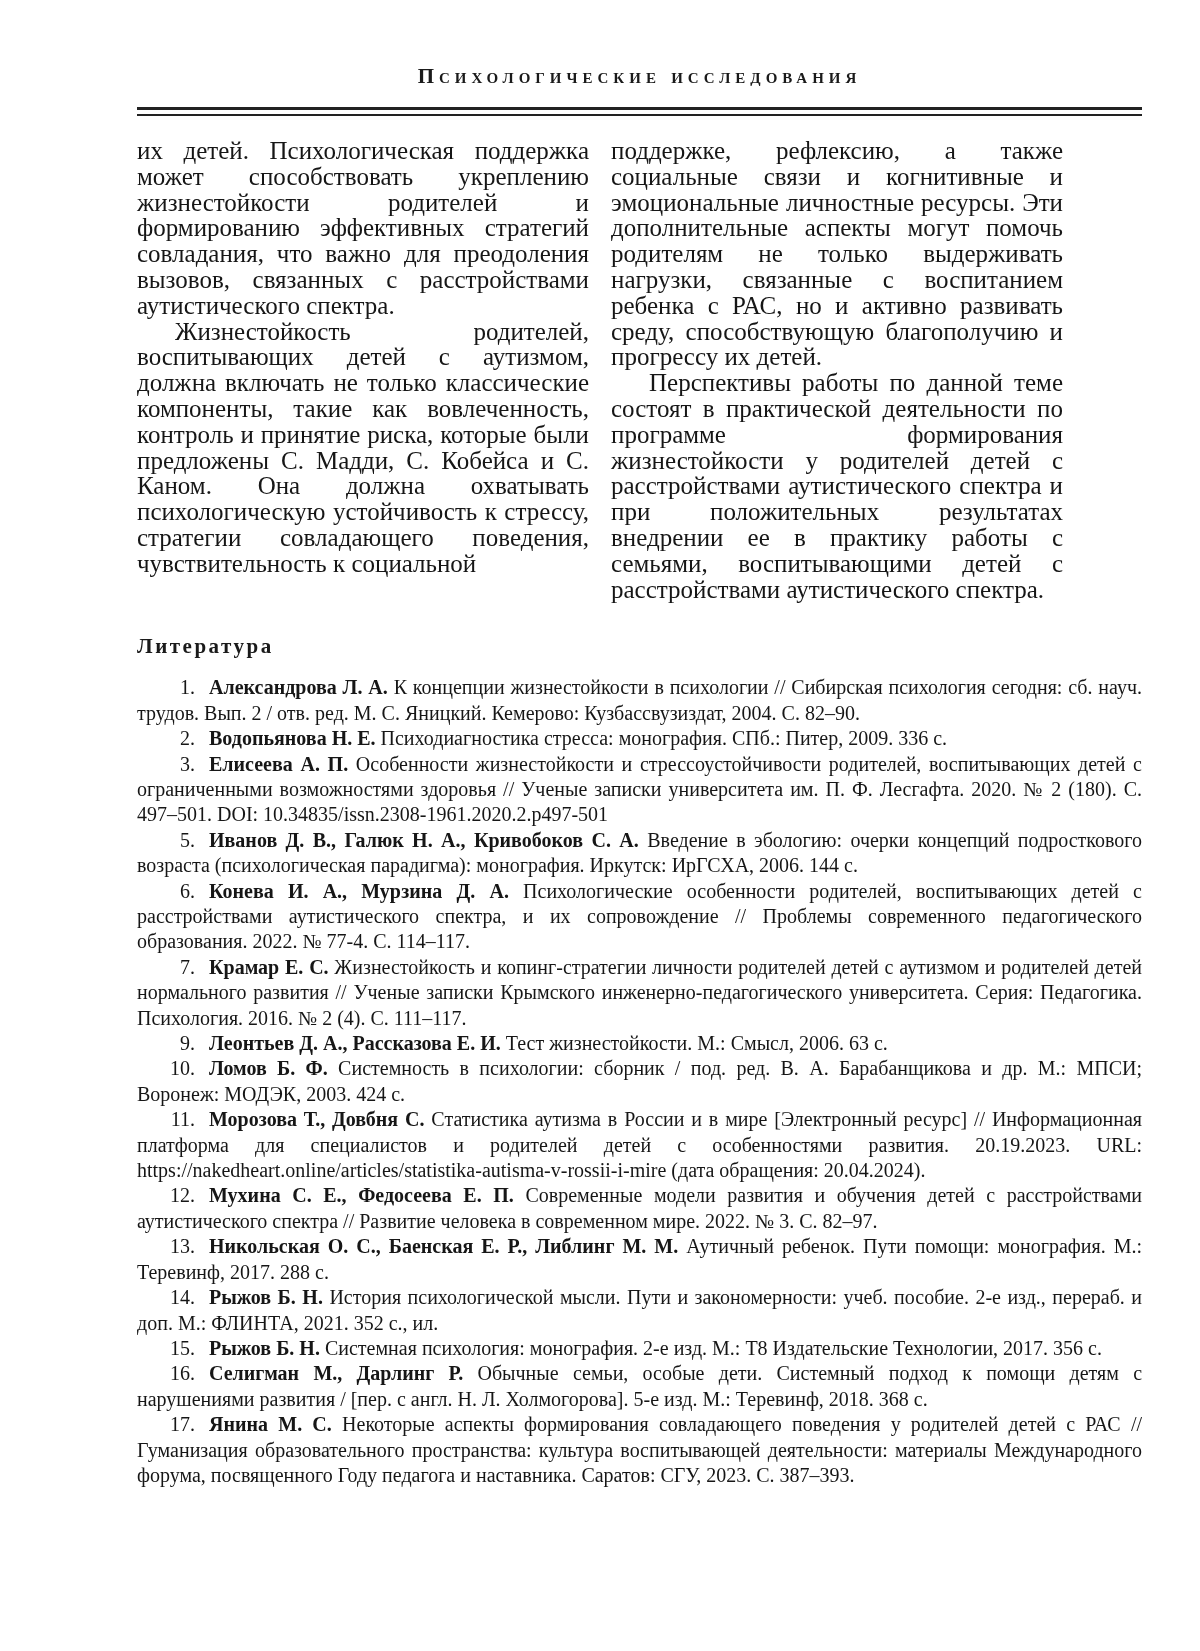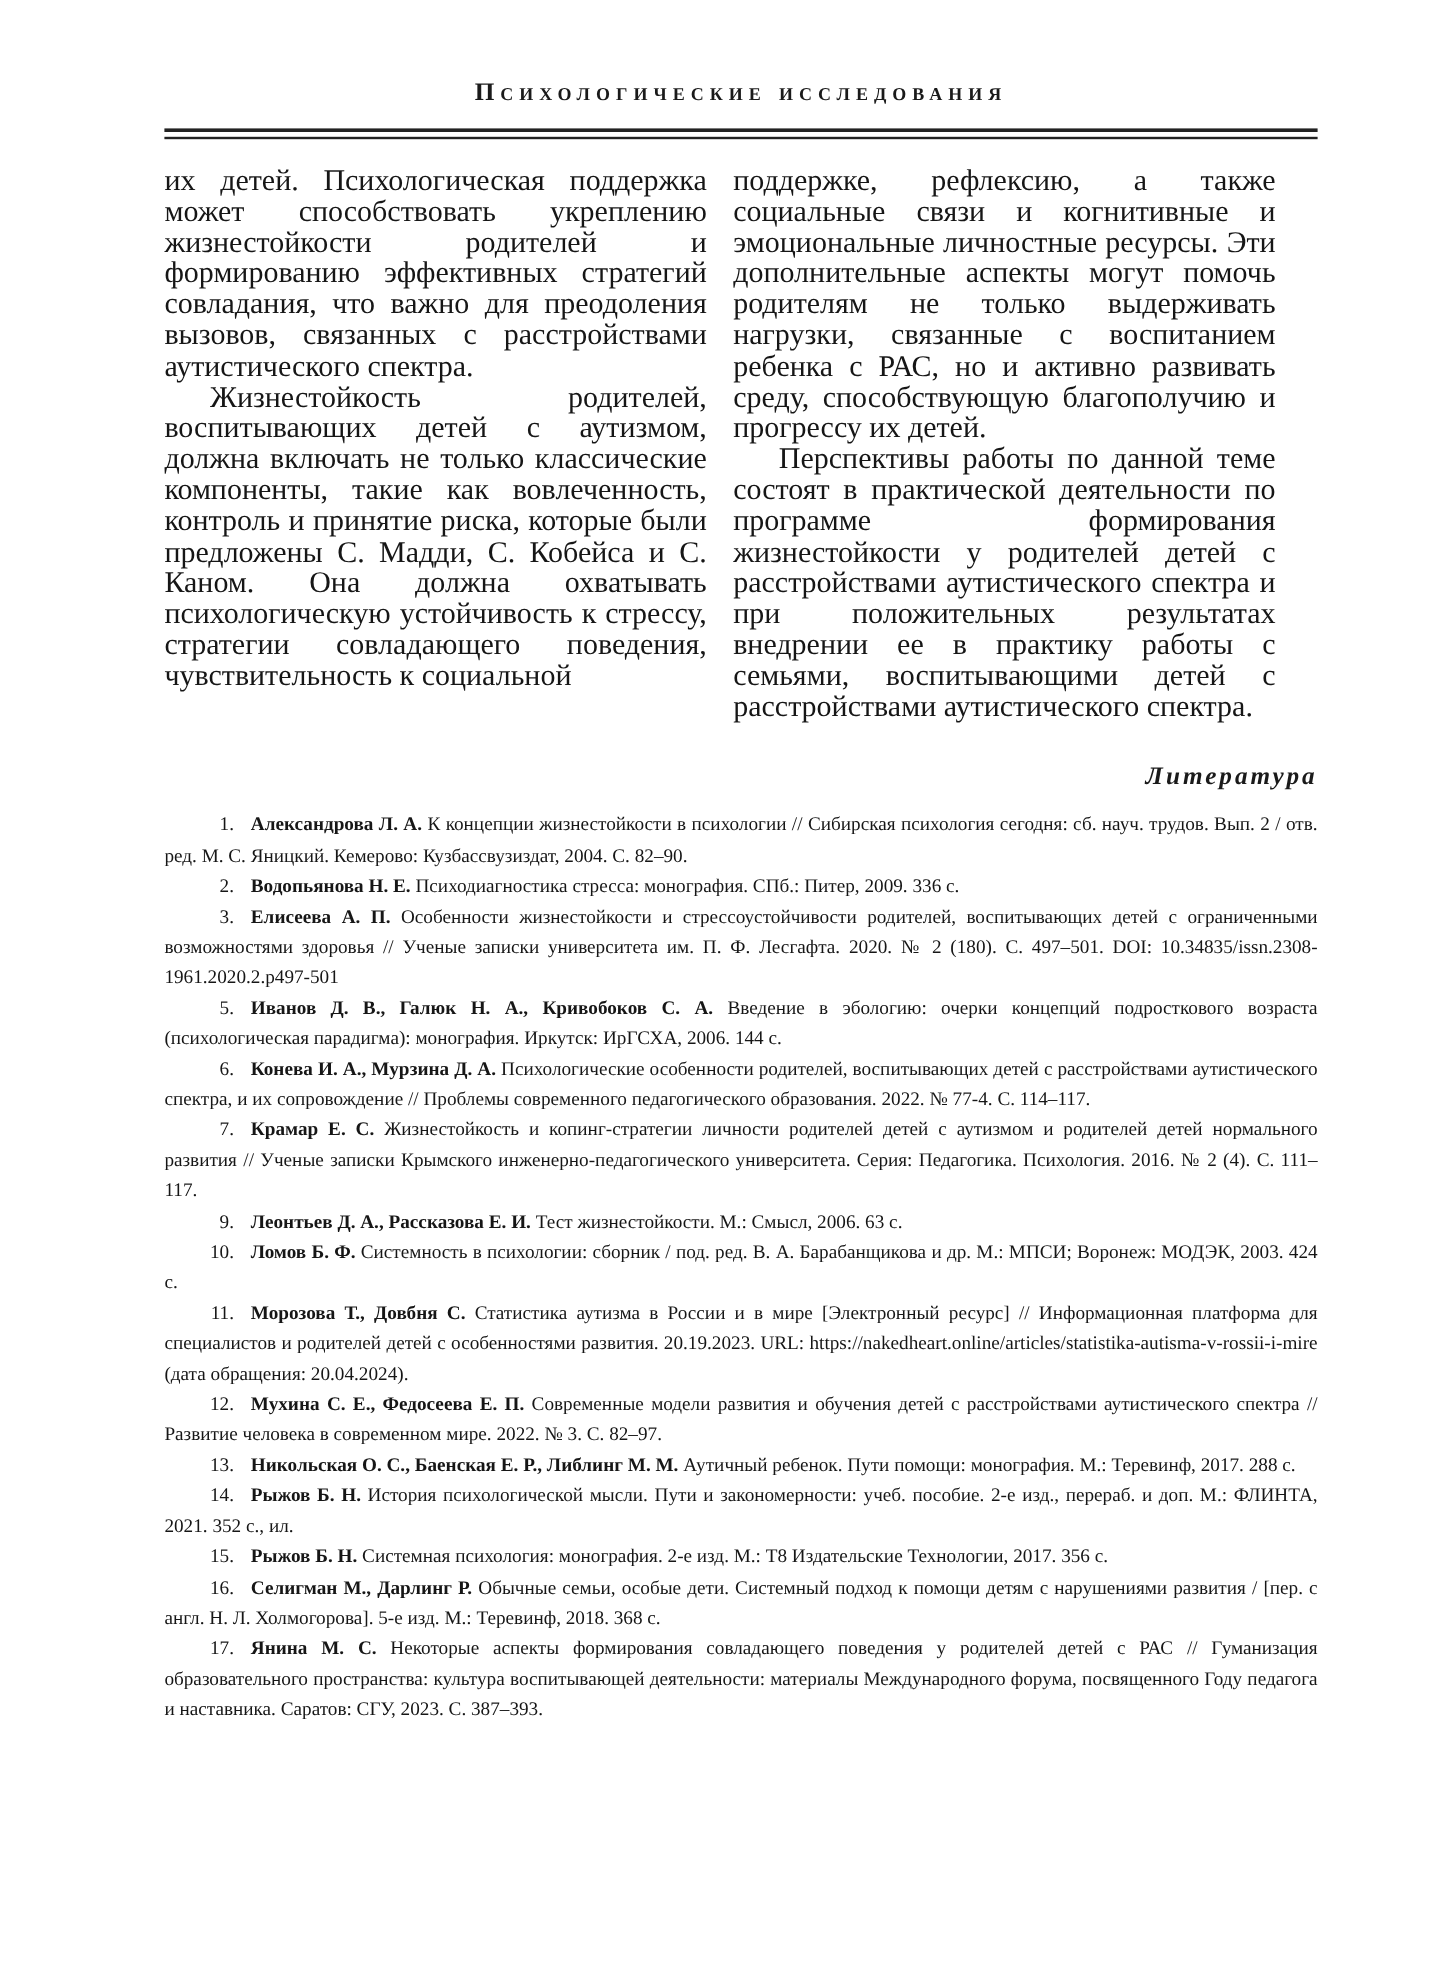--- a/index.html
+++ b/index.html
@@ -11,21 +11,21 @@
     width: 1200px;
     height: 1651px;
     overflow: hidden;
     font-family: "Liberation Serif", serif;
     color: #161616;
   }
   .page {
     box-sizing: border-box;
     width: 1200px;
     height: 1651px;
-    padding: 64px 102px 0 137px;
+    padding: 64px 58px 0 137px;
   }
   .running-head {
     margin: 0 0 18px 0;
     text-align: center;
     font-size: 21px;
     font-weight: 700;
     font-variant: small-caps;
     letter-spacing: 5px;
     color: #1a1a1a;
   }
@@ -42,29 +42,28 @@
   .col {
     width: 452px;
     font-size: 25px;
     line-height: 25.8px;
     text-align: justify;
   }
   .col p { margin: 0; }
   .col p.indent { text-indent: 38px; }
   .lit-heading {
     margin: 32px 0 16px 0;
-    text-align: right;
+    text-align: left;
     font-size: 21px;
     font-weight: 700;
     letter-spacing: 2.5px;
     color: #1a1a1a;
-    font-style: italic;
   }
   .refs {
-    font-size: 16px;
+    font-size: 20px;
     line-height: 25.4px;
     text-align: justify;
   }
   .ref { margin: 0; }
   .ref-num {
     display: inline-block;
     width: 58px;
     text-align: right;
     margin-right: 14px;
   }

